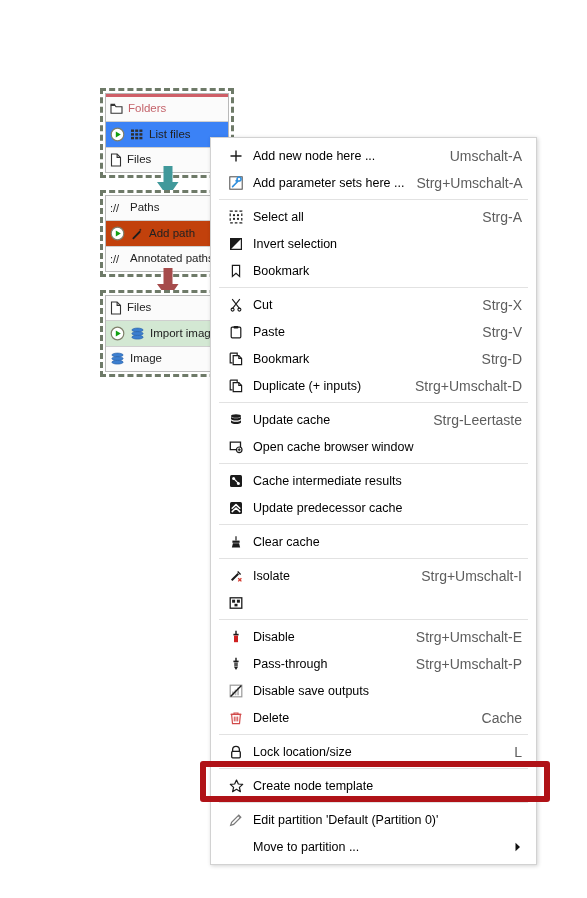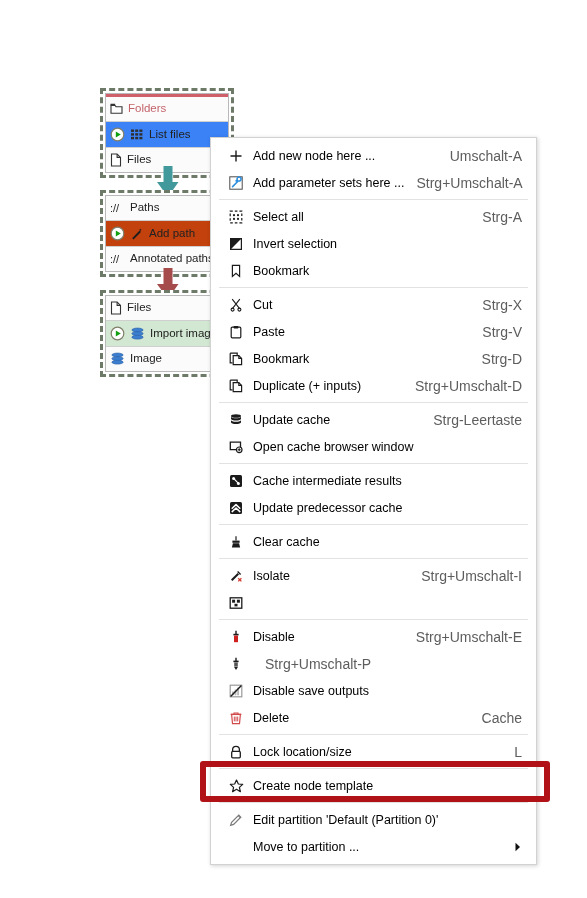--- a/index.html
+++ b/index.html
@@ -447,20 +447,21 @@
     </div>
     <div class="mi">
       <span class="mi-ico">
         <svg width="14" height="14" viewBox="0 0 14 14">
             <path d="M6.3 0.8h1.4v3.2H6.3z" fill="#1b1b1b"></path>
             <rect x="4.4" y="3.6" width="5.2" height="1.6" fill="#1b1b1b"></rect>
             <rect x="5.2" y="5.4" width="3.6" height="4" fill="#555"></rect>
             <path d="M7 13l-2-3.2h4z" fill="#1b1b1b"></path>
           </svg>
       </span>
+      <span class="mi-label">Pass-through</span>
       <span class="mi-accel">Strg+Umschalt-P</span>
     </div>
     <div class="mi">
       <span class="mi-ico">
         <svg width="14" height="14" viewBox="0 0 14 14">
             <rect x="1.2" y="1.2" width="11.6" height="11.6" fill="none" stroke="#9a9a9a" stroke-width="1.2"></rect>
             <rect x="3" y="7.5" width="1.8" height="3.8" fill="#b7b7b7"></rect>
             <rect x="5.6" y="5.6" width="1.8" height="5.7" fill="#b7b7b7"></rect>
             <rect x="8.2" y="3.6" width="1.8" height="7.7" fill="#b7b7b7"></rect>
             <path d="M1.6 12.4L12.4 1.6" stroke="#1b1b1b" stroke-width="1.4"></path>

